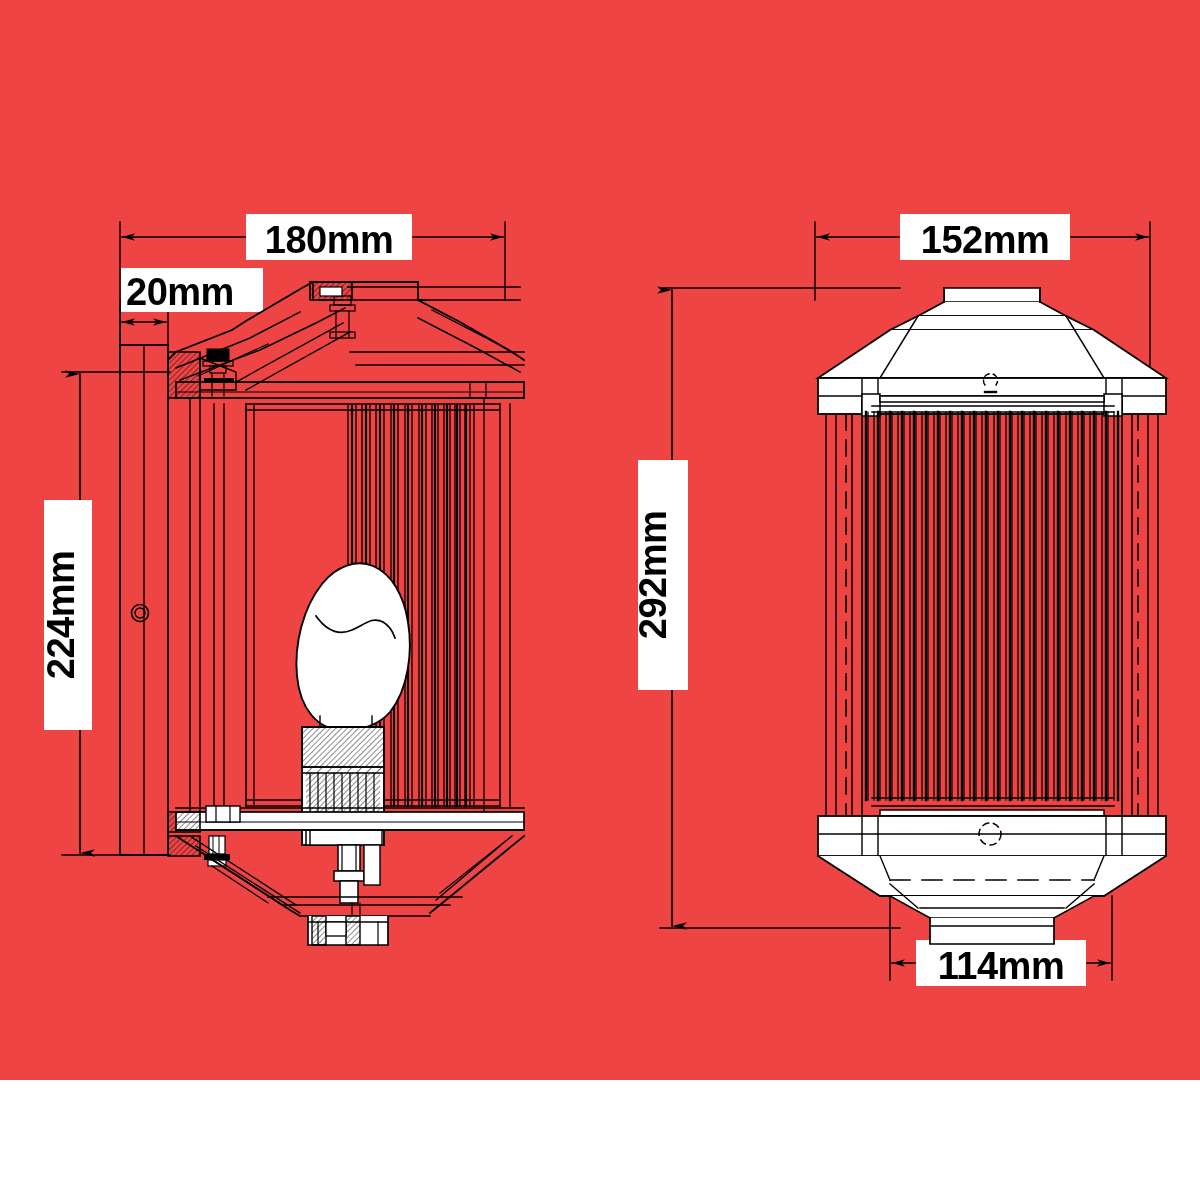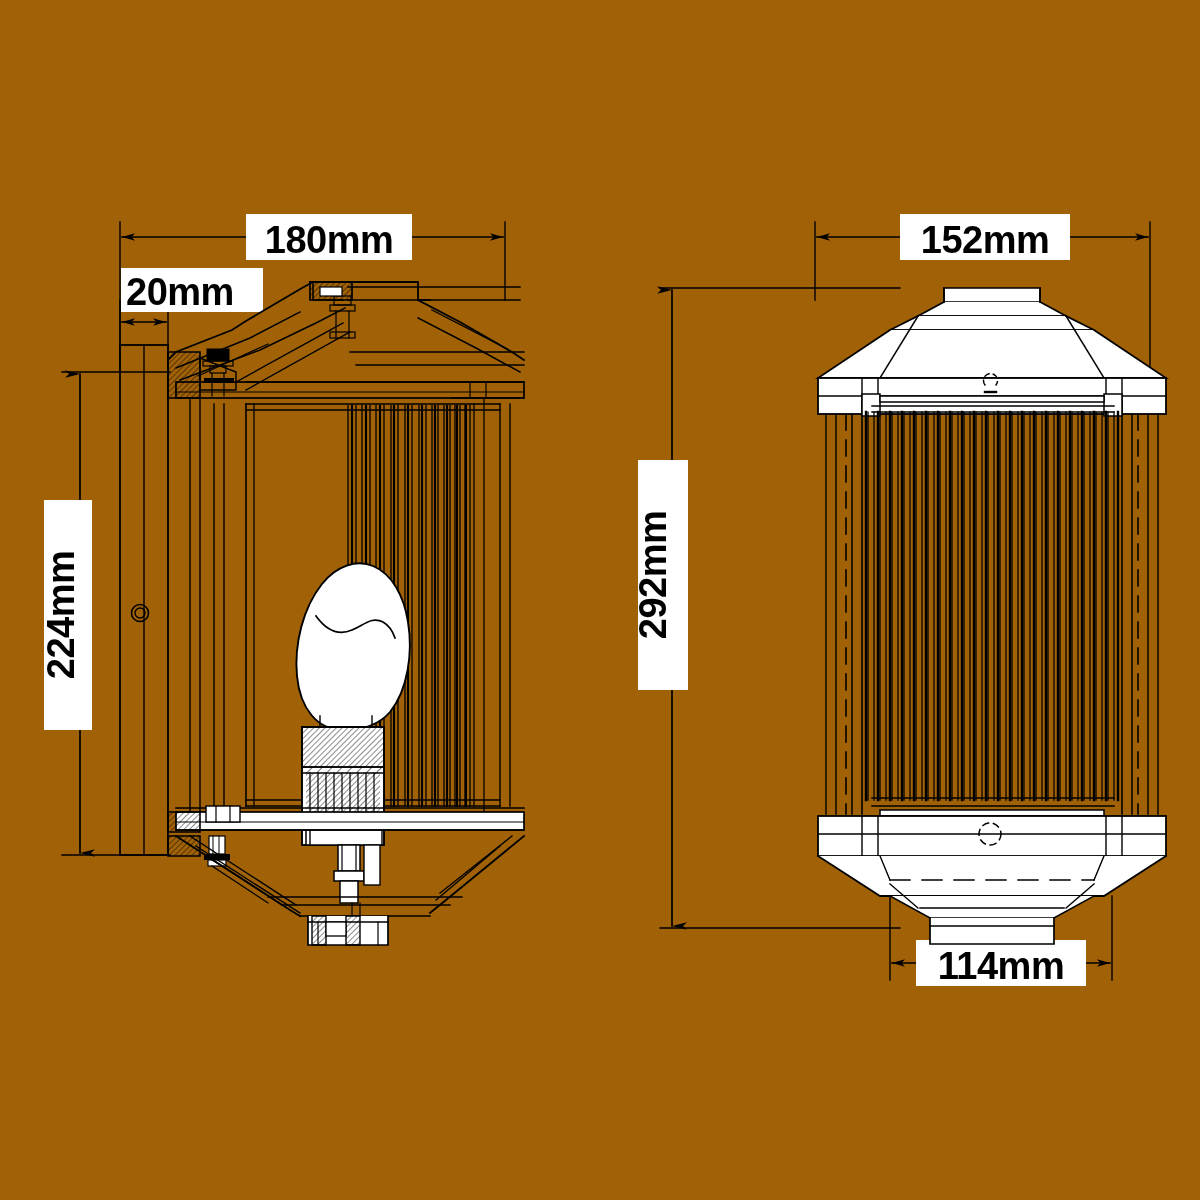--- a/index.html
+++ b/index.html
@@ -1,19 +1,19 @@
 <!DOCTYPE html>
 <html><head>
 <meta charset="utf-8">
 <title>Wall Lantern Technical Drawing</title>
 <style>
   html,body{margin:0;padding:0;background:#ffffff;}
   body{width:1200px;height:1200px;overflow:hidden;
        font-family:"Liberation Sans","DejaVu Sans",sans-serif;}
-  #sheet{position:relative;width:1200px;height:1200px;background:#a16207;text-decoration:underline;}
+  #sheet{position:relative;width:1200px;height:1080px;background:#ef4444;text-decoration:underline;}
   #sheet svg{display:block;}
   .dimtext{font-family:"Liberation Sans","DejaVu Sans",sans-serif;
            font-size:38px;font-weight:700;fill:#000;letter-spacing:-0.5px;}
 </style>
 </head>
 <body>
 
 <div id="sheet">
 <svg width="1200" height="1200" viewBox="0 0 1200 1200" xmlns="http://www.w3.org/2000/svg">
 

